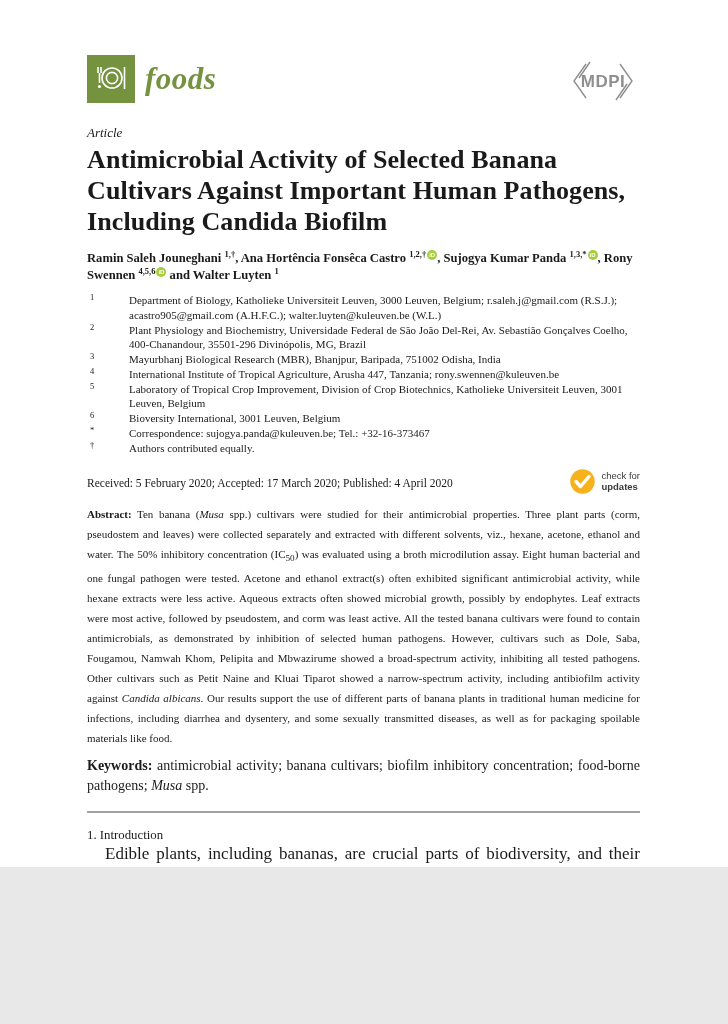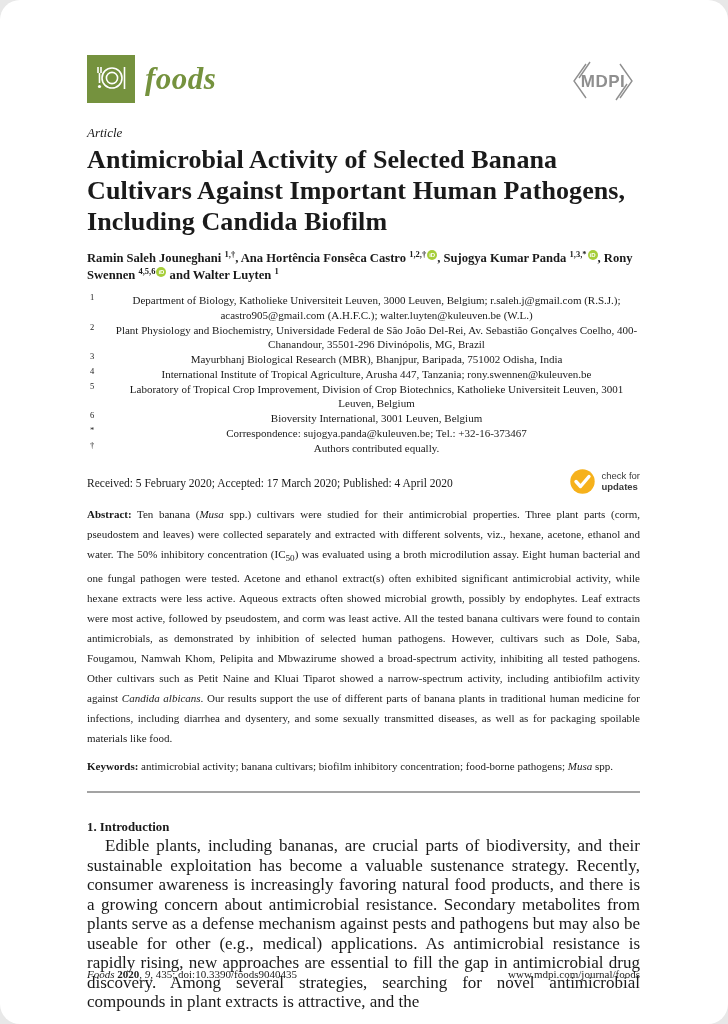--- a/index.html
+++ b/index.html
@@ -1,20 +1,20 @@
 <!DOCTYPE html>
 <html><head>
 <meta charset="utf-8">
 <style>
   * { margin:0; padding:0; box-sizing:border-box; }
   html,body { background:#e8e8e8; }
   .page {
-    position:relative; width:728px; height:1024px; margin:0 auto;
+    position:relative; width:728px; height:867px; margin:0 auto;
     background:#ffffff; overflow:hidden;
-    font-family:"Liberation Serif", serif; color:#1a1a1a;border-radius:20px;
+    font-family:"Liberation Serif", serif; color:#1a1a1a;
   }
   .content { position:absolute; left:87px; width:553px; top:0; }
 
   
   .logo-row { margin-top:55px; display:flex; justify-content:space-between; align-items:flex-start; height:50px; }
   .journal-brand { display:flex; align-items:center; gap:10px; }
   .brand-square { width:48px; height:48px; background:#75923e; display:flex; align-items:center; justify-content:center; }
   .brand-word { font-style:italic; font-weight:bold; font-size:31px; color:#75923e; letter-spacing:0.5px; }
   .mdpi-logo { margin-top:6px; }
 
@@ -29,39 +29,39 @@
     display:inline-block; width:10px; height:10px; border-radius:50%;
     background:#a6ce39; color:#fff; font-family:"Liberation Sans", sans-serif;
     font-size:6px; font-weight:bold; text-align:center; line-height:10px;
     vertical-align:super; margin-left:1px;
   }
 
   
   .affiliations { margin-top:9px; font-size:11px; line-height:1.34; }
   .aff-row { display:grid; grid-template-columns:26px 1fr; }
   .aff-num { font-size:8.5px; position:relative; top:-1px; padding-left:3px; }
-  .aff-text { text-align:center; }
+  .aff-text { text-align:left;margin-left:16px; }
 
   
   .received-row { margin-top:13px; display:flex; justify-content:space-between; align-items:flex-start; }
   .received-text { font-size:11.5px; margin-top:9px; }
   .update-badge { display:flex; align-items:center; gap:5px; cursor:pointer; }
   .badge-text { font-family:"Liberation Sans", sans-serif; font-size:9.5px; line-height:1.15; color:#3a3a3a; }
   .badge-text b { display:block; }
 
   
   .abstract { margin-top:9px; font-size:11px; line-height:20px; text-align:justify; }
   .abstract .lbl, .keywords .lbl { font-weight:bold; }
-  .keywords { margin-top:8px; font-size:11px; line-height:20px; text-align:justify; }
+  .keywords { margin-top:8px; font-size:14px; line-height:20px; text-align:justify; }
   .it { font-style:italic; }
 
   .rule { margin-top:15px; border:none; border-top:2px solid #a3a3a3; }
 
   
-  .section-heading { margin-top:27px; font-size:12.8px; font-weight:bold; }
+  .section-heading { margin-top:15px; font-size:12.8px; font-weight:normal; }
   .body-para { margin-top:1px; font-size:17px; line-height:19.5px; text-align:justify; }
   .body-para .indent { display:inline-block; width:18px; }
 
   
   .footer {
     position:absolute; left:87px; width:553px; top:968px;
     display:flex; justify-content:space-between; font-size:11px;
   }
   .footer .bold { font-weight:bold; }
 </style>

